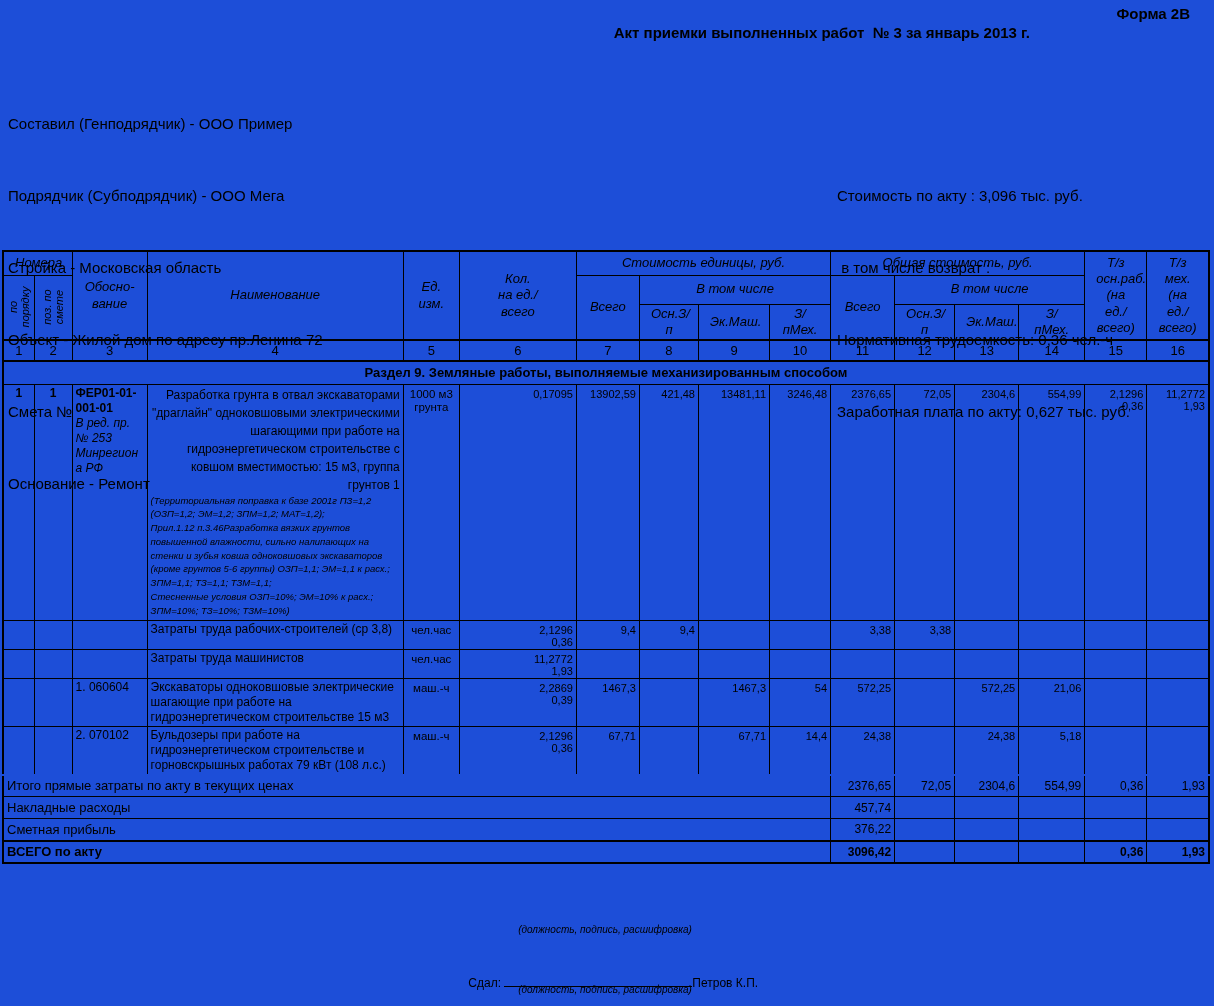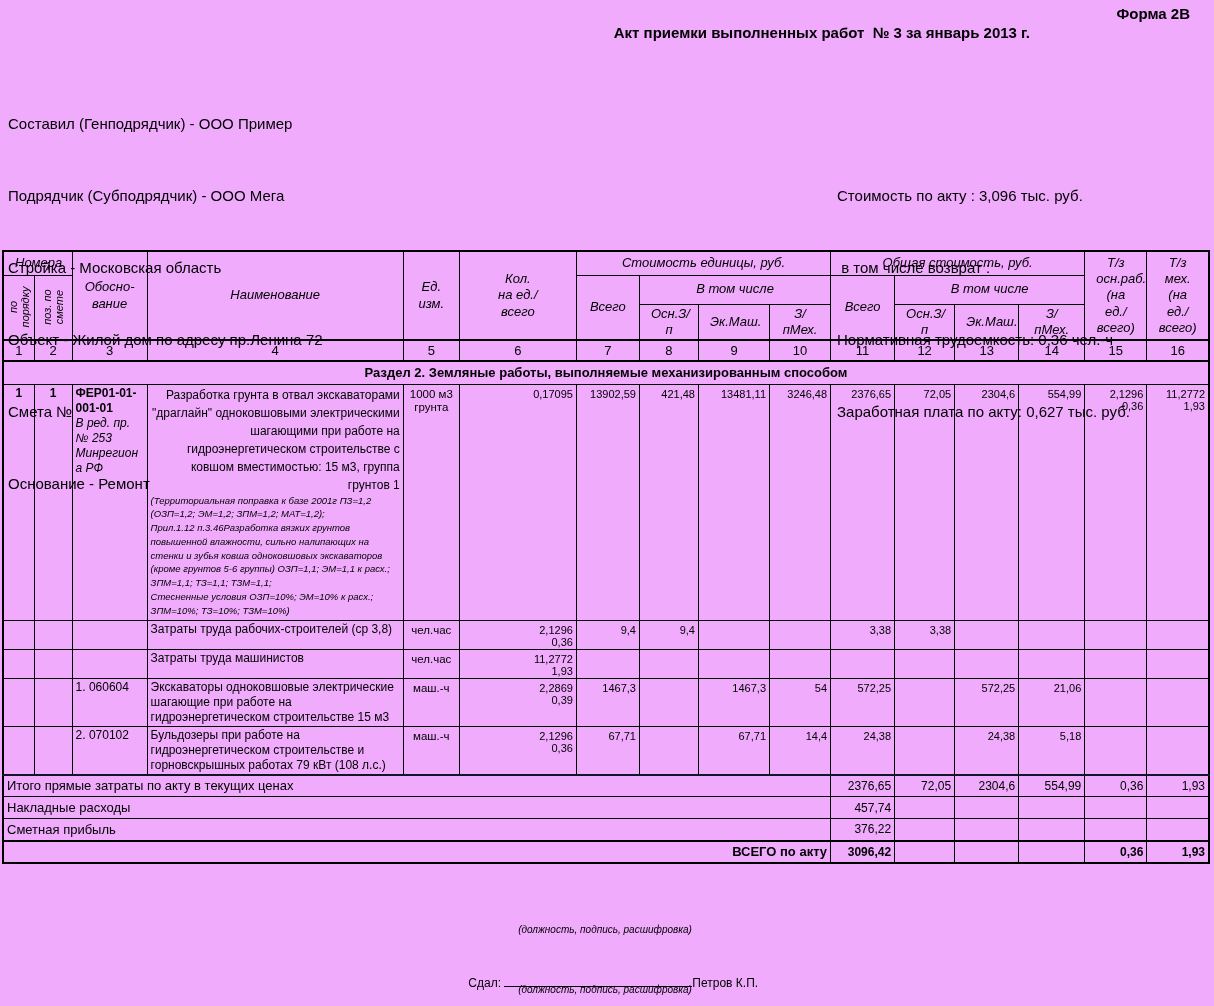--- a/index.html
+++ b/index.html
@@ -1,17 +1,17 @@
 <!DOCTYPE html>
 <html><head>
 <meta charset="utf-8">
 <style>
   * { box-sizing: border-box; }
   body { margin:0; background:#fff; color:#000; font-family:"Liberation Sans", sans-serif; }
-  .page { position:relative; width:1214px; height:1006px; background:#f0abfc; overflow:hidden; }
+  .page { position:relative; width:1214px; height:1006px; background:#1d4ed8; overflow:hidden; }
 
   .form-label { position:absolute; top:5px; right:24px; font-size:15px; font-weight:bold; }
   .doc-title { position:absolute; top:24px; left:0; width:1030px; text-align:right;
                font-size:15px; font-weight:bold; white-space:pre; }
 
   .info-left  { position:absolute; top:64px; left:8px;  font-size:15px; line-height:24px; white-space:pre; }
   .info-right { position:absolute; top:136px; left:837px; font-size:15px; line-height:24px; white-space:pre; }
 
   table.acttable { position:absolute; top:250px; left:2px; width:1208px;
                    border-collapse:collapse; table-layout:fixed; border:2px solid #000; }
@@ -25,33 +25,33 @@
   th.rot > span { position:absolute; left:50%; top:50%;
                   transform:translate(-50%,-50%) rotate(-90deg);
                   white-space:pre-line; font-size:11px; line-height:12px; width:62px; text-align:center; }
 
   tr.colnums td { text-align:center; font-size:13px; vertical-align:middle; height:21px;
                   border-top:2px solid #000; border-bottom:2px solid #000; }
   tr.section td { font-weight:bold; font-size:13px; text-align:center; vertical-align:middle; height:23px; }
 
   .acttable td { vertical-align:top; font-size:12px; }
   td.c    { text-align:center; }
-  .bold   { font-weight:bold;text-align:right; }
+  .bold   { font-weight:bold; }
   td.num  { text-align:right; font-size:11px; line-height:12px; white-space:pre-line; padding-top:3px; }
   td.unit { text-align:center; font-size:11.5px; line-height:13px; padding-top:3px; }
   .code   { font-size:12px; line-height:15px; font-weight:bold; overflow-wrap:break-word; }
   .code-note { font-size:12px; line-height:15px; font-style:italic; overflow-wrap:break-word; }
   .name   { font-size:12px; line-height:18px;text-align:right; }
   .name-sub { font-size:12px; line-height:15px; }
   .note   { font-size:9.5px; font-style:italic; line-height:13.8px; white-space:pre-line; }
   tr.r1 { height:236px; } tr.r2, tr.r3 { height:23px; } tr.r4 { height:46px; } tr.r5 { height:47px; }
 
   tr.sum td { font-size:13px; vertical-align:middle; height:22px; }
   tr.sum td.num { font-size:12px; padding-top:1px; vertical-align:middle; }
-  tr.sum-first td { border-top:2px solid #0f172a;border-radius:6px; }
+  tr.sum-first td { border-top:2px solid #1d4ed8;border-radius:6px; }
   tr.sum-total td { border-top:2px solid #000; }
 
   .sig { position:absolute; font-size:12px; white-space:pre; }
   .sig-line { display:inline-block; border-bottom:1px solid #000; height:13px; vertical-align:baseline; }
   .sig-caption { position:absolute; left:355px; width:500px; text-align:center;
                  font-size:10px; font-style:italic; }
 </style>
 </head>
 <body>
 
@@ -149,21 +149,21 @@
       <td>10</td>
       <td>11</td>
       <td>12</td>
       <td>13</td>
       <td>14</td>
       <td>15</td>
       <td>16</td>
     </tr>
 
     <tr class="section">
-      <td colspan="16">Раздел 2. Земляные работы, выполняемые механизированным способом</td>
+      <td colspan="16">Раздел 9. Земляные работы, выполняемые механизированным способом</td>
     </tr>
 
     <tr class="r1">
       <td class="c bold">1</td>
       <td class="c bold">1</td>
       <td>
         <div class="code">ФЕР01-01-001-01</div>
         <div class="code-note">В ред. пр. № 253 Минрегиона РФ</div>
       </td>
       <td>

